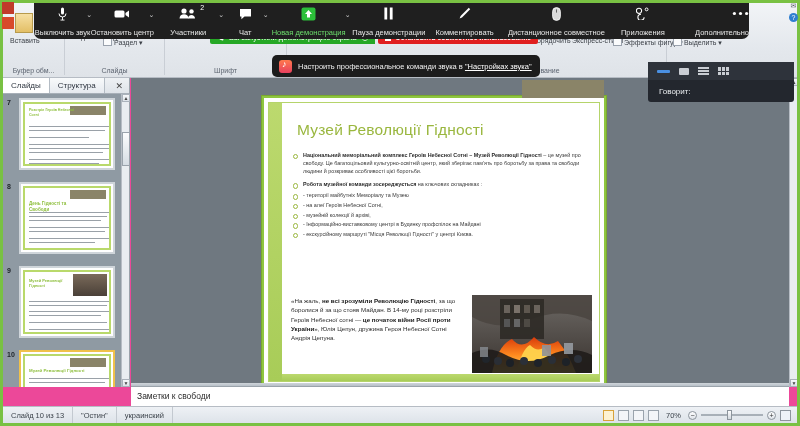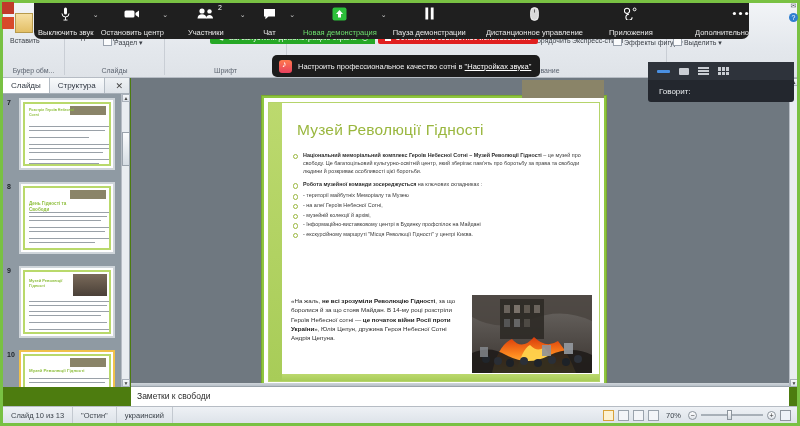--- a/index.html
+++ b/index.html
@@ -14,21 +14,21 @@
 
   
   .share-border {
     position:absolute; inset:0;
     border:3px solid #79c143;
     z-index:60; pointer-events:none;
   }
 
   
   .ppt { position:absolute; left:3px; top:3px; right:3px; bottom:3px;
-         background:#4d7c0f; overflow:hidden; }
+         background:#ec4899; overflow:hidden; }
 
   
   .ribbon { position:absolute; left:0; top:0; width:100%; height:75px;
             background:linear-gradient(#f2f4f7,#e4e8ed 60%,#dfe3e8);
             border-bottom:1px solid #b6bcc4; }
   .ribbon-groups { position:absolute; left:0; top:4px; width:100%; height:68px; }
   .rgroup { position:absolute; top:0; height:68px; border-right:1px solid #c9ced5; }
   .rgroup .glabel { position:absolute; bottom:1px; left:0; width:100%;
                     text-align:center; font-size:7px; color:#5c6470; }
   .rbtn { position:absolute; font-size:7px; color:#3a3f46; white-space:nowrap; }
@@ -507,29 +507,37 @@
     <div class="zitem" style="width:88px;">
       <div class="zi">
         <svg width="11" height="13" viewBox="0 0 11 13">
             <rect x="1.4" y="0.5" width="2.8" height="12" fill="#fff"></rect>
             <rect x="6.8" y="0.5" width="2.8" height="12" fill="#fff"></rect>
           </svg>
       </div>
       <span class="zlabel">Пауза демонстрации</span>
     </div>
 
+    <div class="zitem" style="width:82px;">
+      <div class="zi">
+        <svg width="13" height="13" viewBox="0 0 13 13">
+            <path d="M10.8 0.8 L12.2 2.2 L4 10.4 L1.6 11.4 L2.6 9 Z" fill="#fff"></path>
+          </svg>
+      </div>
+      <span class="zlabel">Комментировать</span>
+    </div>
 
     <div class="zitem" style="width:124px;">
       <div class="zi">
         <svg width="9" height="14" viewBox="0 0 9 14">
             <rect x="0.6" y="0.6" width="7.8" height="12.8" rx="3.9" fill="#d9d9d9" stroke="#fff" stroke-width="0.8"></rect>
             <rect x="4.1" y="2.4" width="0.9" height="3.2" fill="#555"></rect>
           </svg>
       </div>
-      <span class="zlabel">Дистанционное управление</span>
+      <span class="zlabel">Дистанционное совместное</span>
     </div>
 
     <div class="zitem" style="width:70px;">
       <div class="zi">
         <svg width="14" height="13" viewBox="0 0 14 13">
             <path d="M3 1.2 a2.6 2.6 0 1 0 0 5.2 a2.6 2.6 0 1 0 0 -5.2" fill="none" stroke="#fff" stroke-width="1.1"></path>
             <path d="M5 7.2 a3.1 3.1 0 1 0 3.1 3.1" fill="none" stroke="#fff" stroke-width="1.1"></path>
             <circle cx="10.6" cy="2.4" r="1.4" fill="none" stroke="#fff" stroke-width="1"></circle>
           </svg>
       </div>
@@ -563,21 +571,21 @@
       </span>
     </div>
     <div class="banner-red">
       <span class="stop-sq"></span>
       <span>Остановить совместное использование</span>
     </div>
   </div>
 
   <div class="toast">
     <span class="toast-ic"></span>
-    <span class="toast-txt"><span>Настроить профессиональное качество сотні в </span><a href="#">"Настройках звука"</a></span>
+    <span class="toast-txt"><span>Настроить профессиональное команди звука в </span><a href="#">"Настройках звука"</a></span>
   </div>
 
   <div class="speaker">
     <div class="speaker-top">
       <span class="sp-dash"></span>
       <span class="sp-rect"></span>
       <span class="sp-rows">
           <i></i>
           <i></i>
           <i></i>

